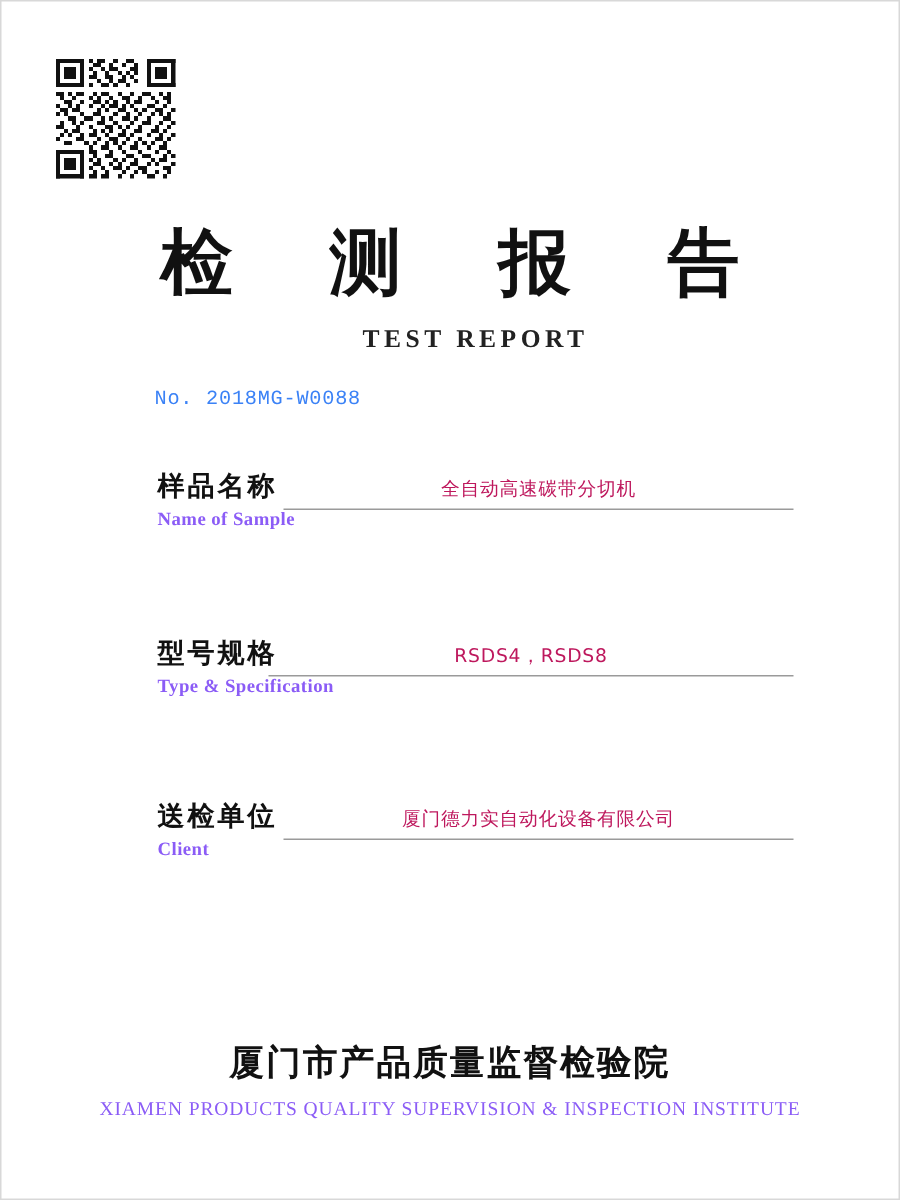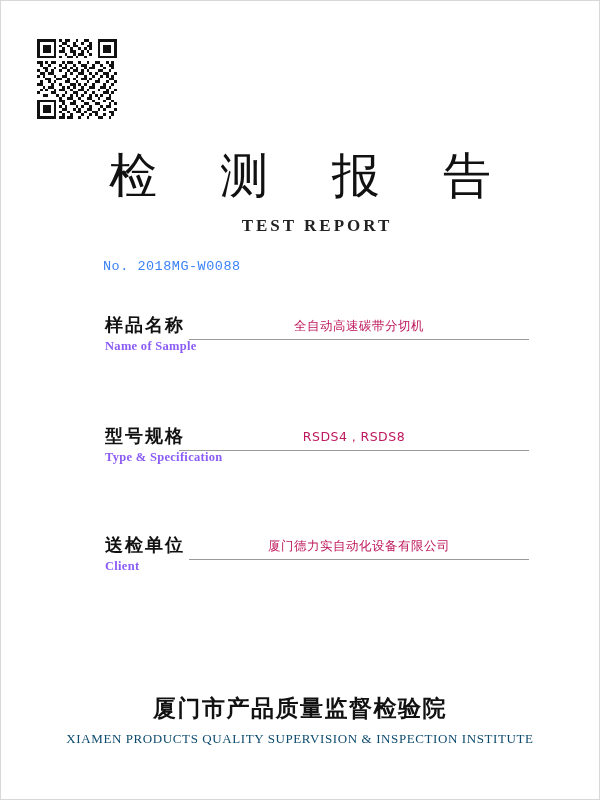--- a/index.html
+++ b/index.html
@@ -35,21 +35,21 @@
   .qr svg { display: block; }
 
   
   .title-cn {
     position: absolute;
     left: 0;
     right: 0;
     top: 148px;
     text-align: center;
     font-family: "DejaVu Sans", sans-serif;
-    font-weight: normal;
+    font-weight: bold;
     font-size: 48px;
     letter-spacing: 24px;
     text-indent: 24px;
     color: #111;
     line-height: 1.1;
   }
   .title-en {
     position: absolute;
     left: 0;
     right: 0;
@@ -142,21 +142,21 @@
   }
   .footer-en {
     position: absolute;
     left: 0;
     right: 0;
     top: 730px;
     text-align: center;
     font-family: "Liberation Serif", serif;
     font-size: 13px;
     letter-spacing: 0.6px;
-    color: #0c4a6e;
+    color: #8b5cf6;
   }
 </style>
 </head>
 <body>
 
 <div class="page">
 
   <div class="qr">
     <svg width="80" height="80" viewBox="0 0 29 29" shape-rendering="crispEdges">
       <rect width="29" height="29" fill="#ffffff"></rect>

